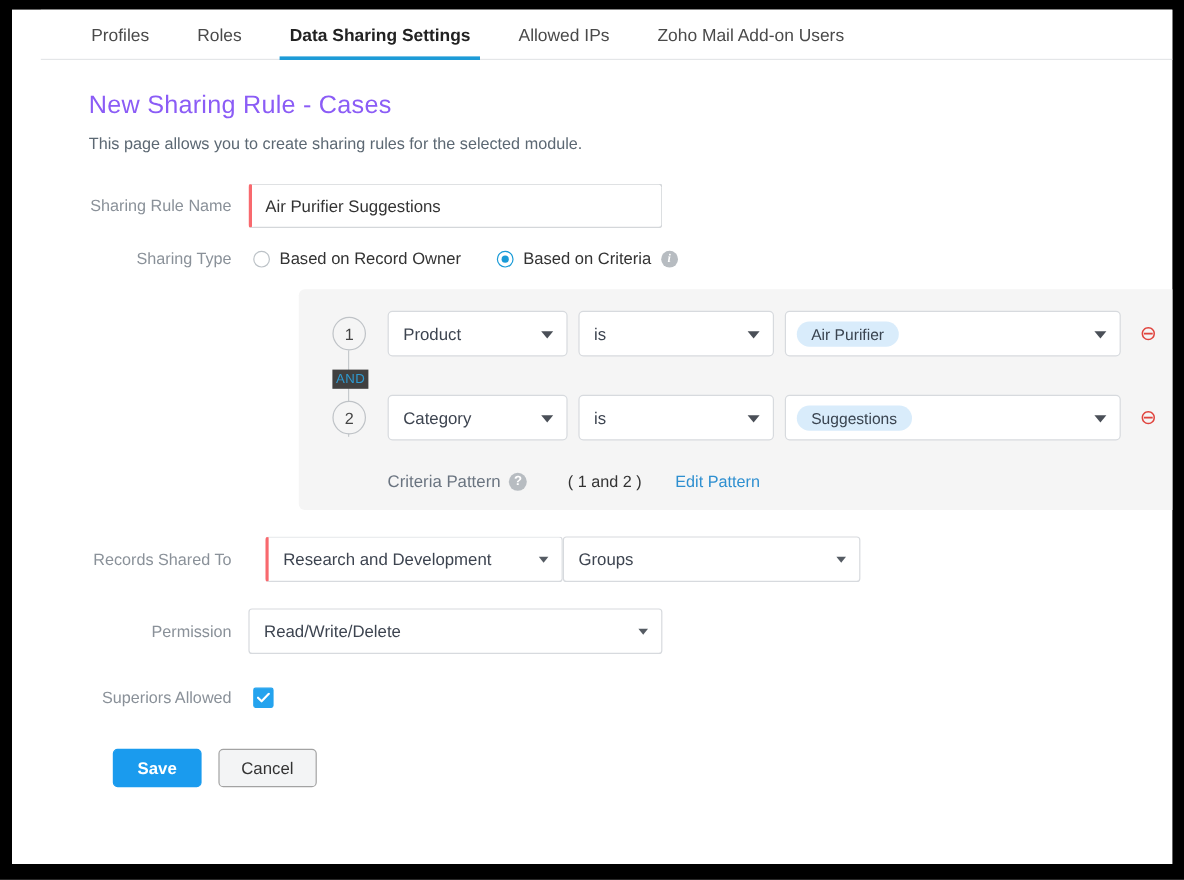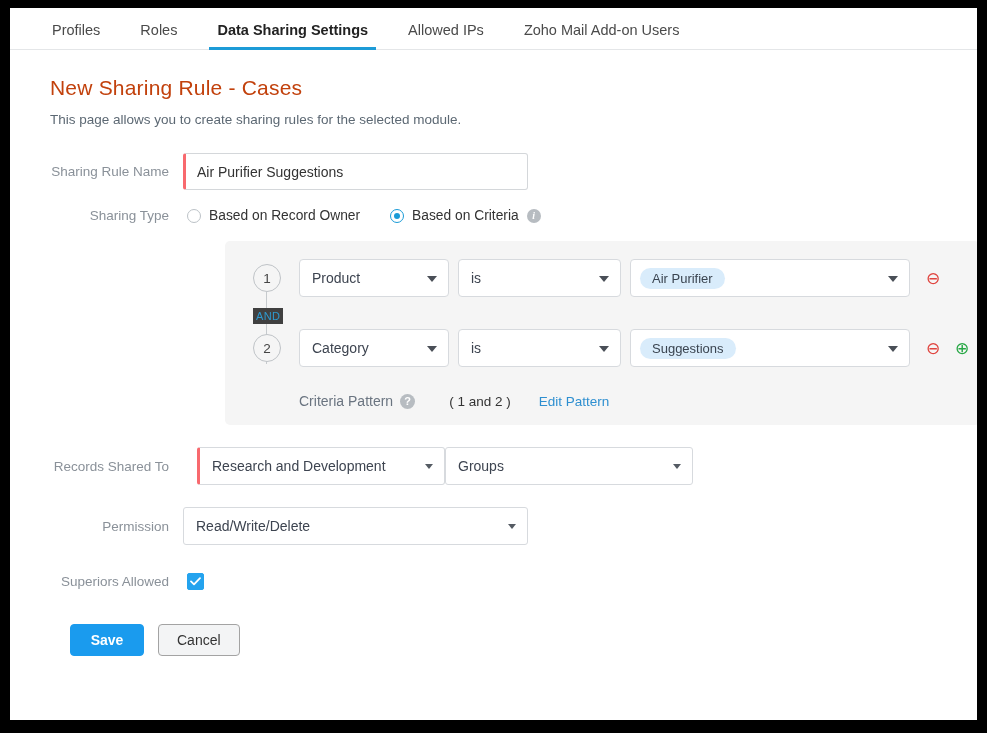--- a/index.html
+++ b/index.html
@@ -9,20 +9,21 @@
     background: #000000;
     font-family: "Liberation Sans", sans-serif;
     overflow: hidden;
   }
   #frame {
     position: absolute;
     left: 10px; top: 8px;
     width: 967px; height: 712px;
     background: #ffffff;
     overflow: hidden;
+    padding-left: 24px;
   }
 
   
   .tabbar {
     position: relative;
     height: 42px;
     border-bottom: 1px solid #e4e6e8;
     background: #ffffff;
   }
   .tabs {
@@ -51,21 +52,21 @@
     left: 12px; right: 12px; bottom: -1px;
     height: 3px;
     background: #1d9bd7;
   }
 
   
   .page { padding: 26px 30px 0 30px; }
 
   .page-title {
     font-size: 21px;
-    color: #c2410c;
+    color: #8b5cf6;
     font-weight: normal;
     margin: 0 0 12px 10px;
     letter-spacing: .2px;
   }
   .page-sub {
     font-size: 13.5px;
     color: #5c6873;
     margin: 0 0 26px 10px;
   }
 

